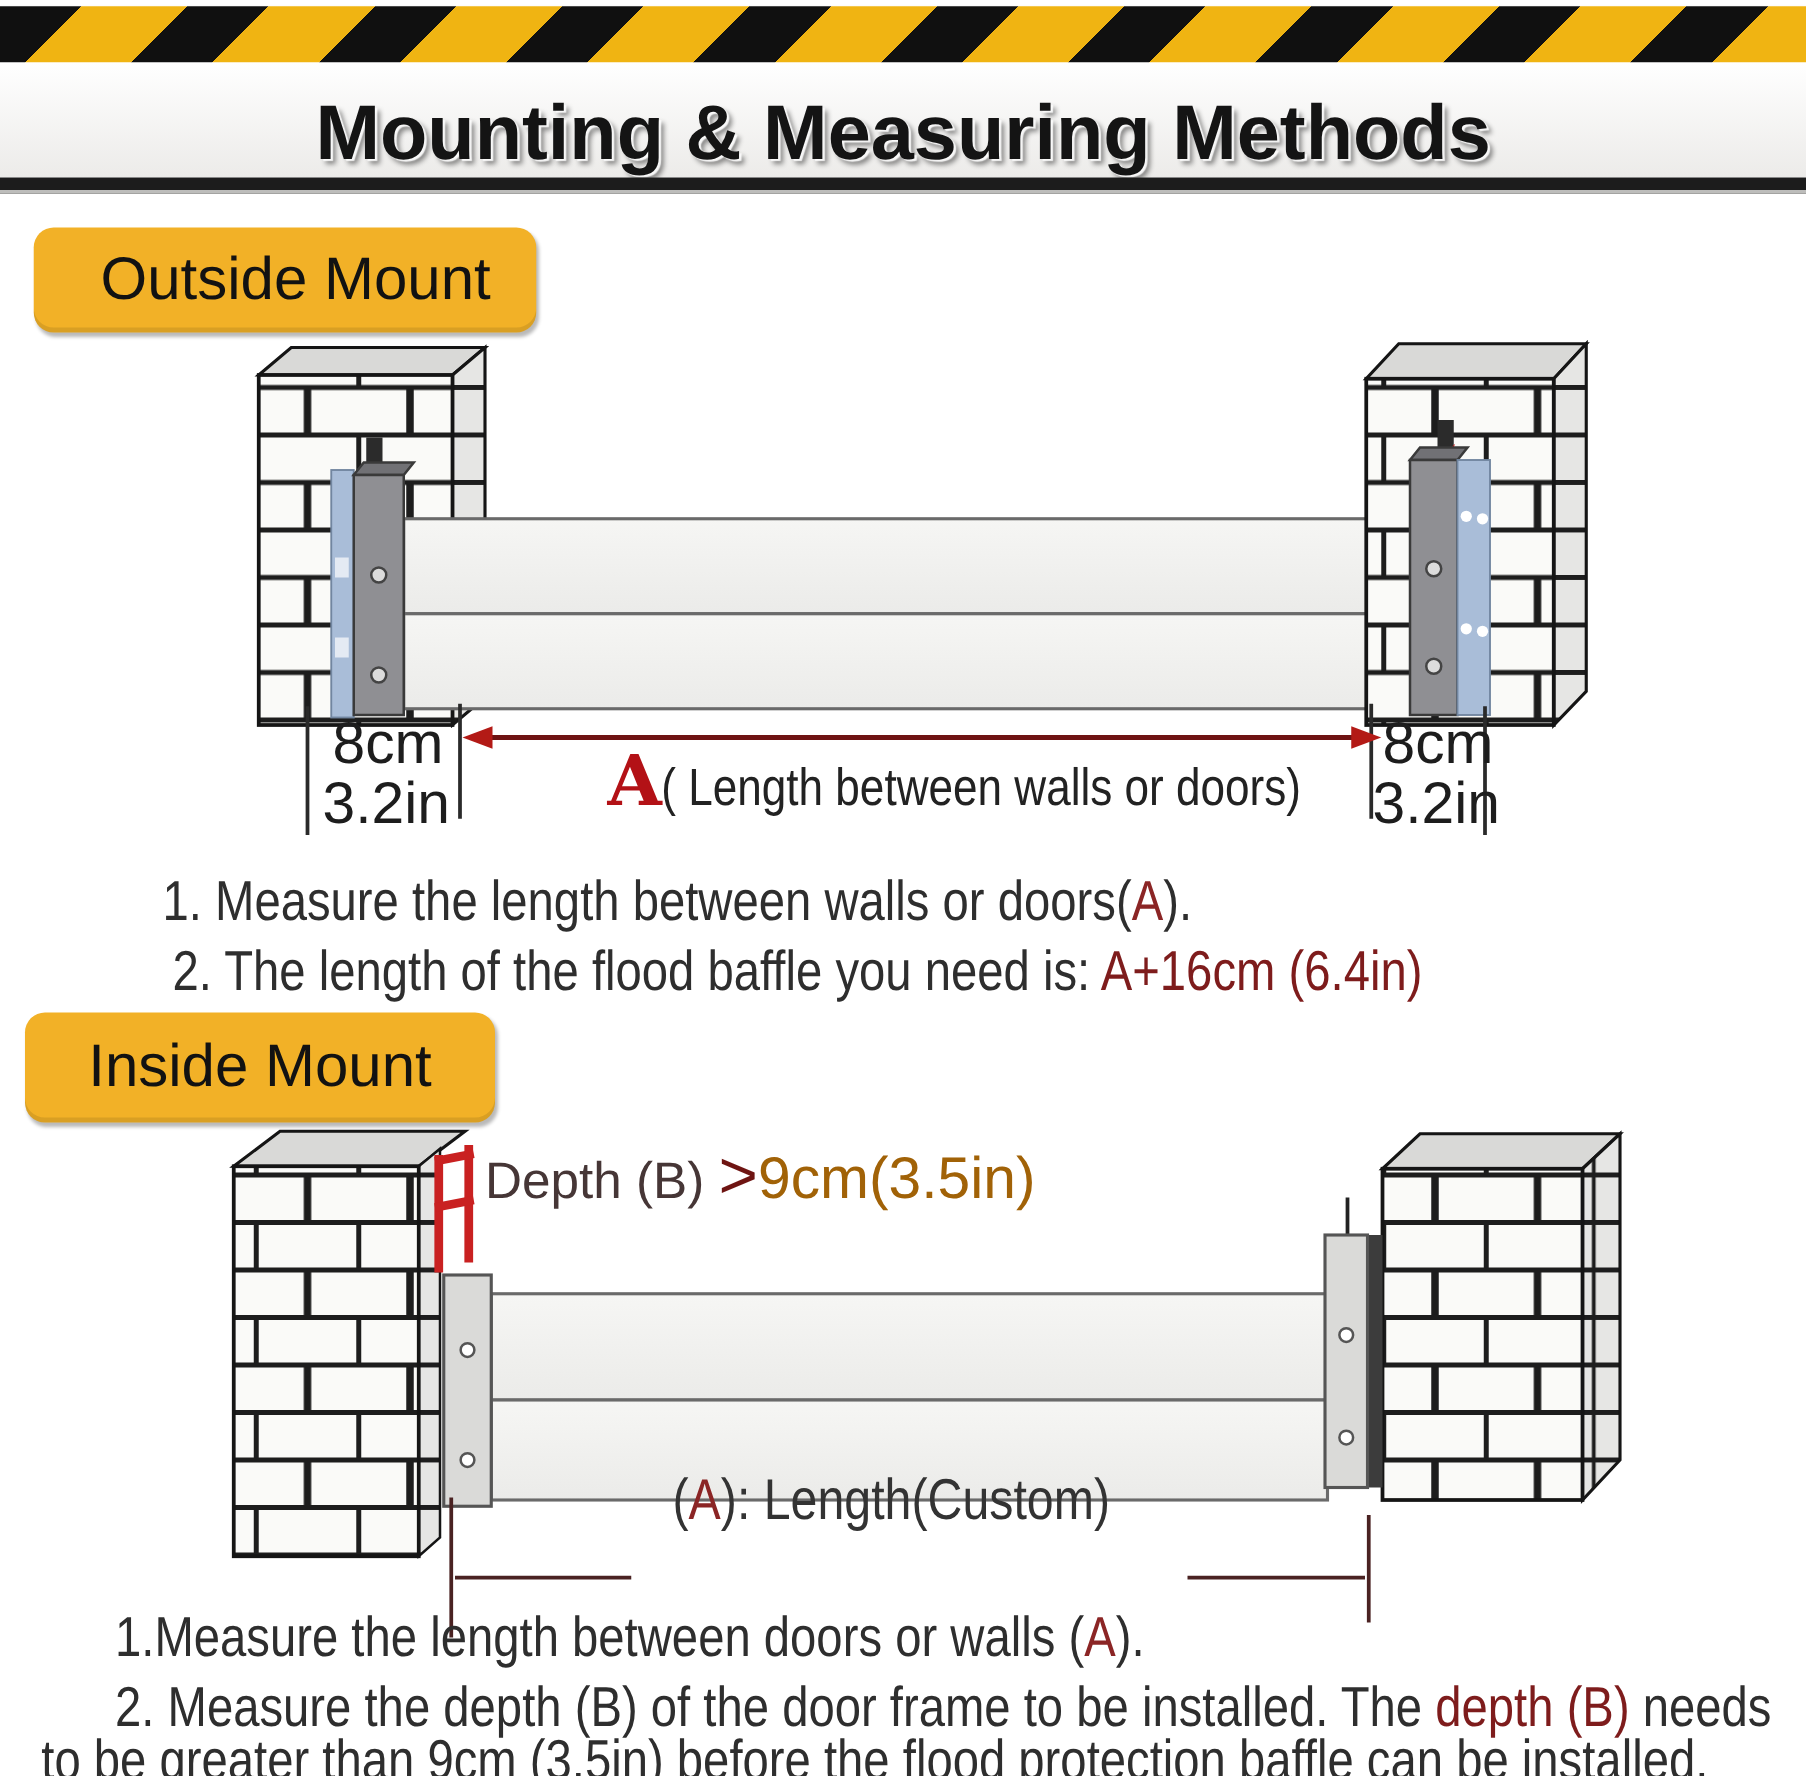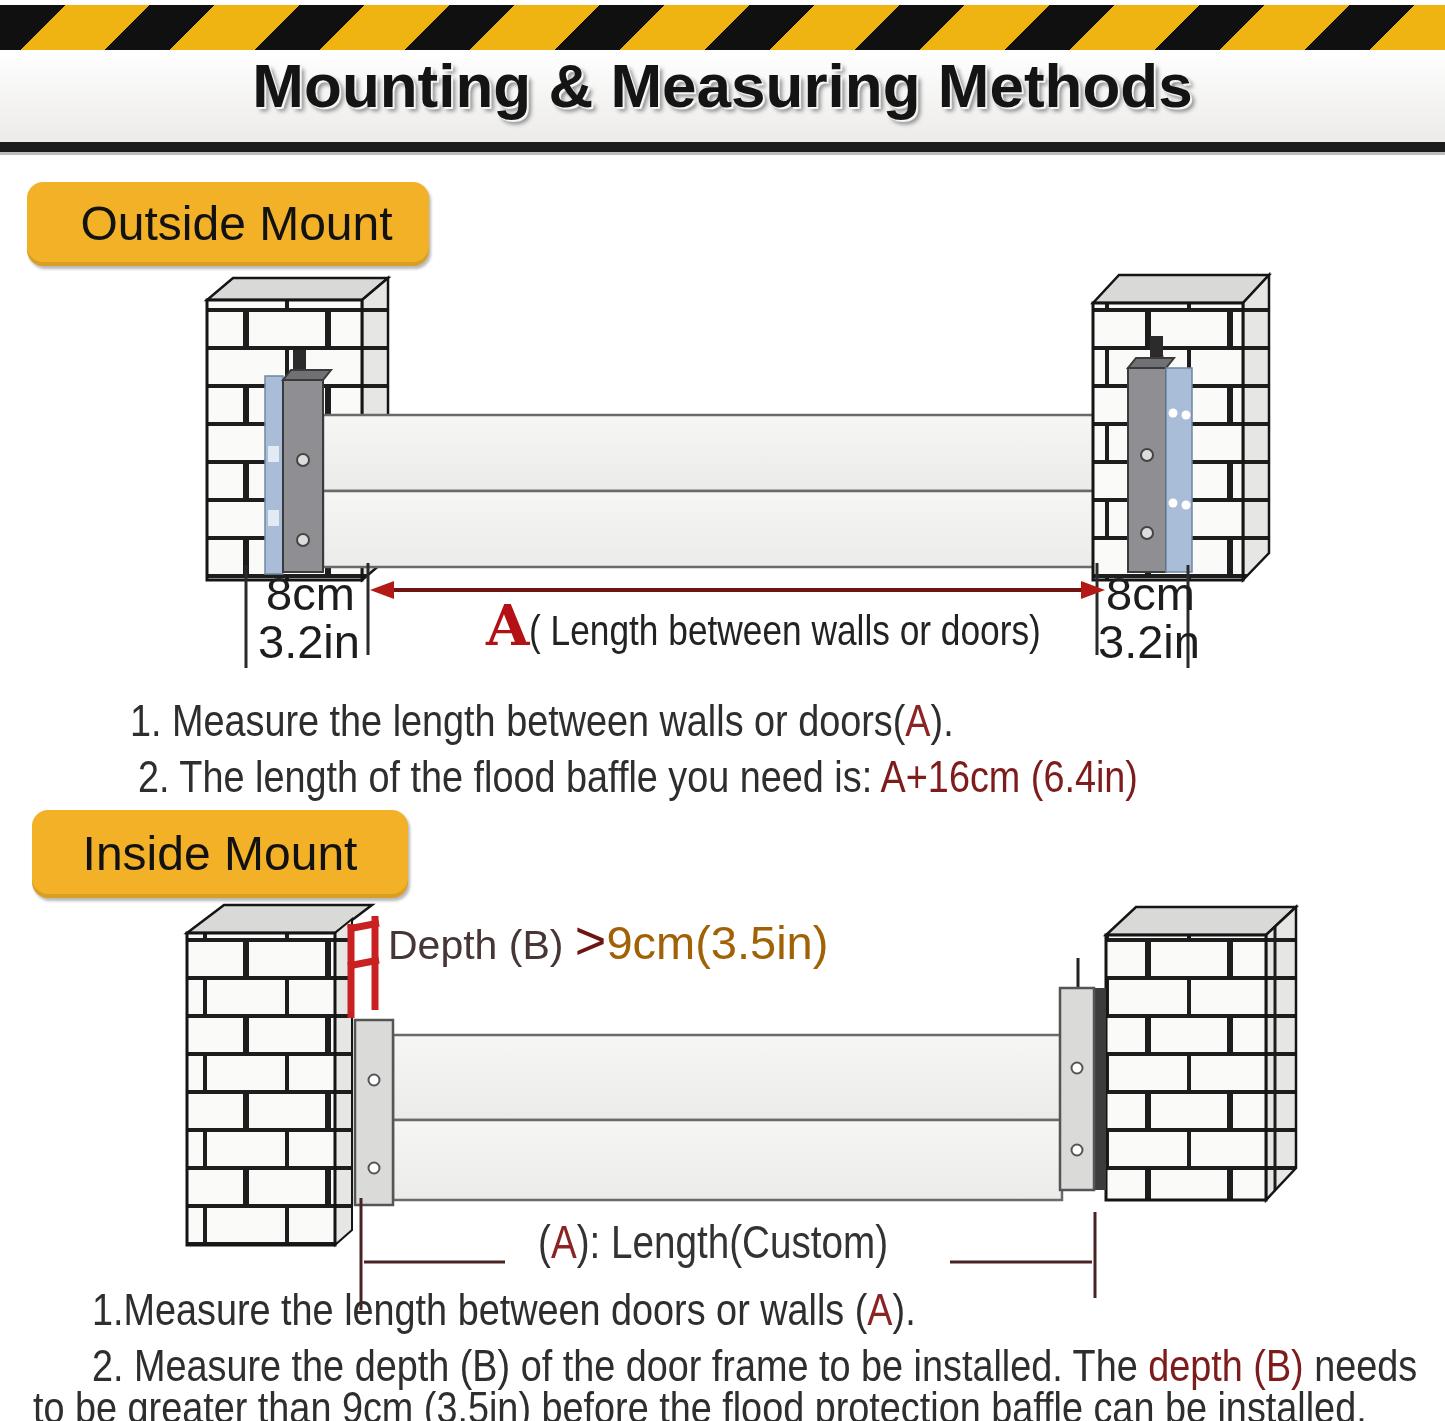--- a/index.html
+++ b/index.html
@@ -10,38 +10,38 @@
   }
   
   .tape{
     position:absolute;left:0;top:5px;width:1445px;height:45px;
     background:repeating-linear-gradient(135deg,#101010 0 46px,#f0b412 46px 106px);
     box-shadow:0 2px 3px rgba(0,0,0,.35);
   }
   .title-band{
     position:absolute;left:0;top:50px;width:1445px;height:92px;
     background:linear-gradient(#ffffff,#ecebe9);
-    display:flex;align-items:flex-start;justify-content:center;
+    display:flex;align-items:flex-end;justify-content:center;
   }
   .page-title{
     margin:0;font-size:62px;font-weight:700;color:#141414;letter-spacing:0px;
     text-shadow:2px 2px 1px rgba(255,255,255,.95), 4px 4px 4px rgba(0,0,0,.45);
   }
   .dark-bar{
     position:absolute;left:0;top:142px;width:1445px;height:10px;
     background:#1c1c1c;border-bottom:3px solid #bdbdbb;
   }
   
   .mount-label{
     position:absolute;background:#f2b127;border-radius:16px;
     color:#121212;font-size:48px;text-align:center;
     box-shadow:2px 3px 3px rgba(0,0,0,.28), inset 0 -4px 0 rgba(0,0,0,.10);
   }
   #outside-label{left:27px;top:182px;width:385px;height:84px;line-height:84px;padding-left:17px;}
-  #inside-label{left:32px;top:810px;width:376px;height:88px;line-height:88px;}
+  #inside-label{left:20px;top:810px;width:376px;height:88px;line-height:88px;}
   
   .diagram{position:absolute;left:0;}
   
   .t{position:absolute;white-space:nowrap;color:#242424;line-height:1.05;}
   .sx{display:inline-block;transform:scaleX(.84);transform-origin:0 60%;}
   .dim-num{font-size:47px;color:#1d1d1d;}
   .big-a{font-family:"DejaVu Serif",serif;font-weight:700;font-size:56px;color:#b31116;line-height:1;}
   .a-cap{font-size:42px;color:#222222;}
   .step{font-size:45px;color:#2e2e2e;}
   .red-letter{color:#8b2525;}
@@ -218,21 +218,21 @@
     <line x1="1095" y1="312" x2="1095" y2="398"></line>
     <line x1="364" y1="362" x2="505" y2="362"></line>
     <line x1="950" y1="362" x2="1092" y2="362"></line>
   </g>
 </svg>
 
 <div class="t" style="left:388px;top:912px">
   <span class="depth-black">Depth (B) </span><span class="depth-red-gt">&gt;</span><span class="depth-red">9cm(3.5in)</span>
 </div>
 
-<div class="t dim-a-text" style="left:538px;top:1218px">
+<div class="t dim-a-text" style="left:538px;top:1175px">
   <span class="sx"><span>(</span><span class="red-letter">A</span><span>): Length(Custom)</span></span>
 </div>
 
 <div class="t step" style="left:92px;top:1286px">
   <span class="sx"><span>1.Measure the length between doors or walls (</span><span class="red-letter">A</span><span>).</span></span>
 </div>
 <div class="t step" style="left:92px;top:1342px">
   <span class="sx"><span>2. Measure the depth (B) of the door frame to be installed. The </span><span class="red-seg">depth (B)</span><span> needs</span></span>
 </div>
 <div class="t step" style="left:33px;top:1384px">

